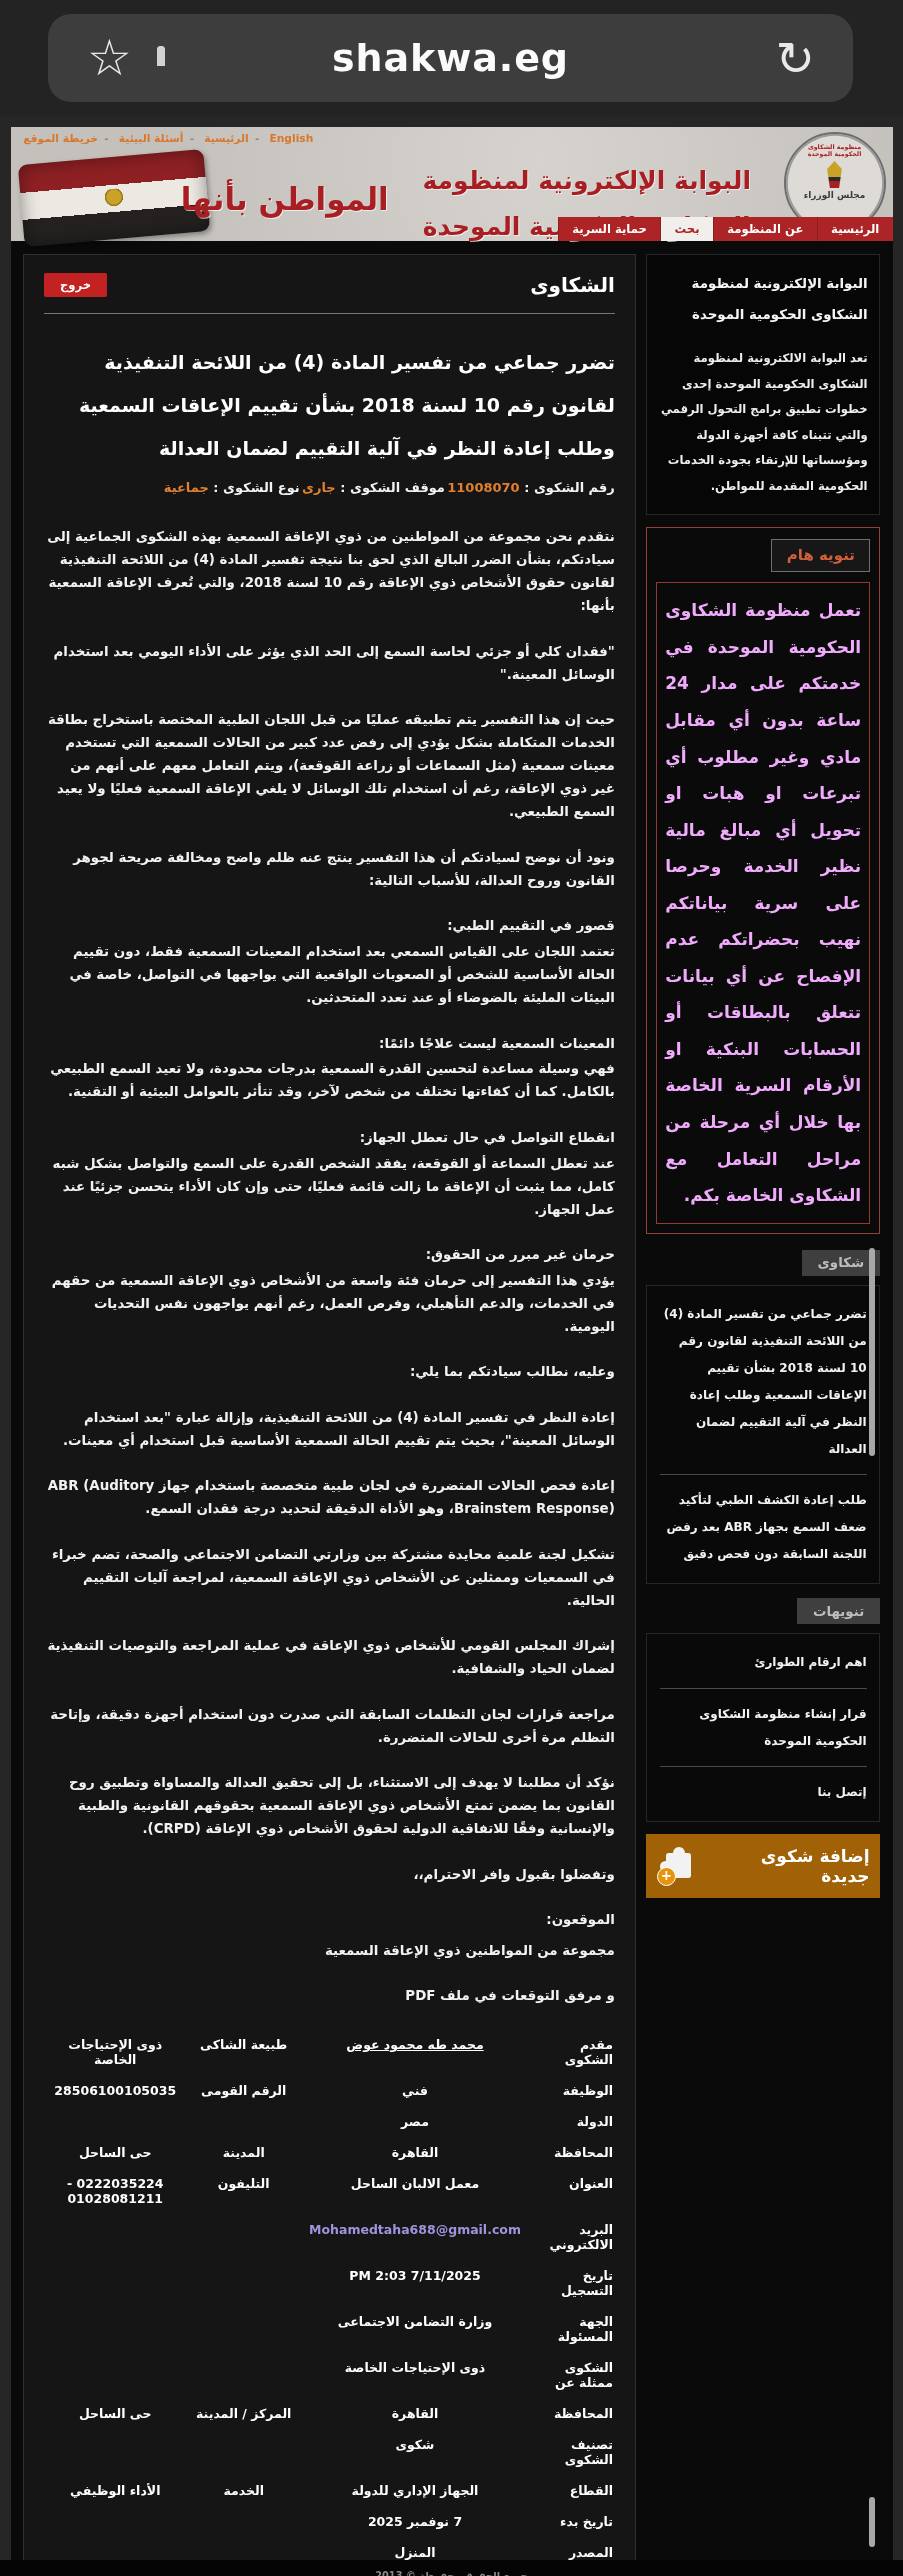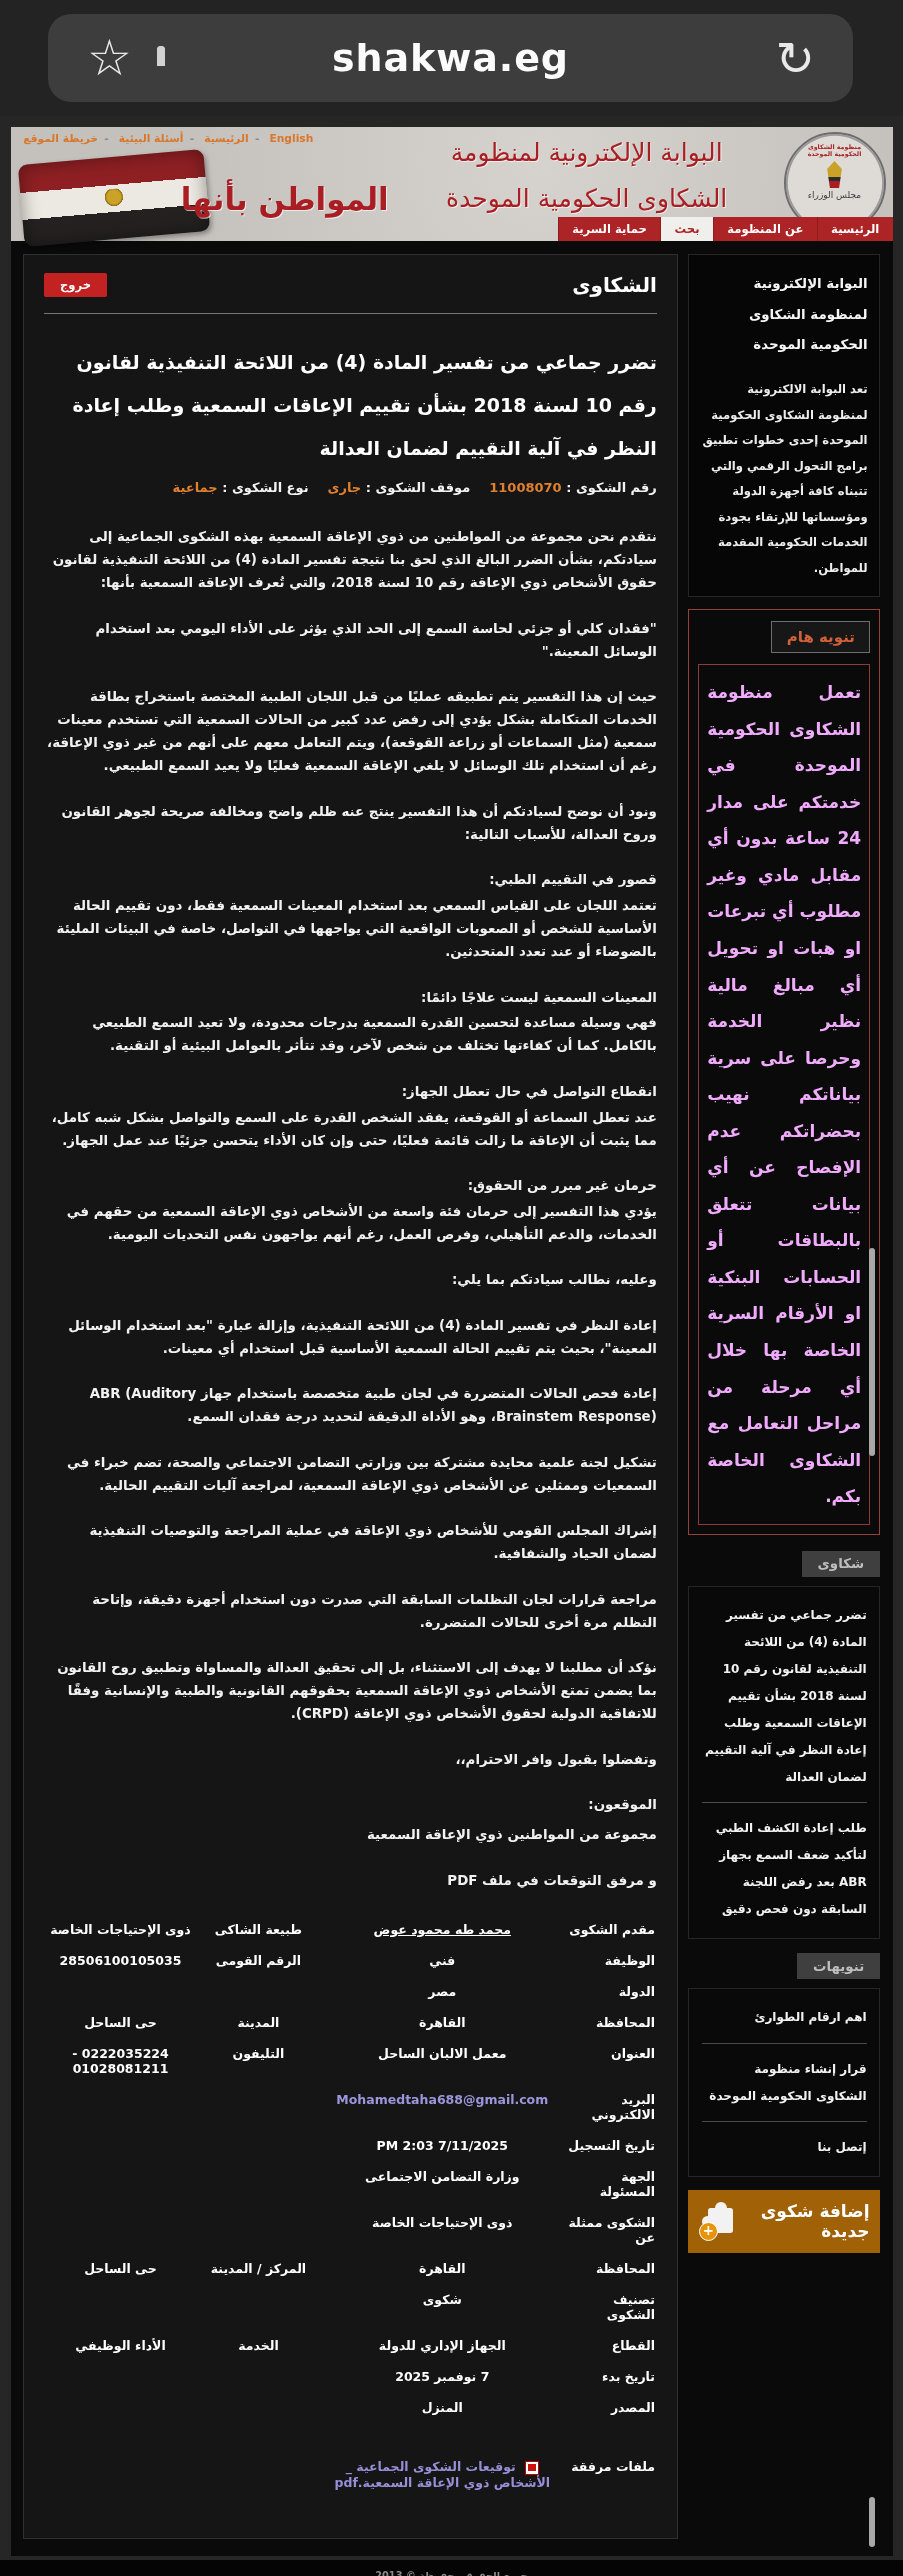--- a/index.html
+++ b/index.html
@@ -19,37 +19,37 @@
   .refresh-glyph { position:absolute; right:38px; top:0; height:88px; display:flex; align-items:center; font-size:47px; color:#e9e9e9; }
 
   
   .viewport { position:absolute; left:10.7px; top:127px; width:882px; background:#0a0a0a; display:flex; flex-direction:column; min-height:2429px; }
 
   
   .site-header { height:114px; background:#c8c4c0; background-image:radial-gradient(circle at 60% 30%, #d6d2ce 0%, #c4c0bc 70%); position:relative; flex:none; }
   .top-links { position:absolute; top:5.4px; left:12.5px; display:flex; direction:ltr; gap:6.3px; font-size:10.7px; font-weight:bold; color:#d9772b; }
   .top-links .tl { color:#d9772b; cursor:pointer; }
   .top-links .tl + .tl::before { content:"- "; color:#8a8a8a; margin-right:6.3px; }
-  .site-title { position:absolute; top:3px; right:127px; width:358px; text-align:center; color:#a91e22; font-size:25px; font-weight:normal; line-height:1.85; text-shadow:0.9px 0.9px 0 #ffffffaa; }
+  .site-title { position:absolute; top:31px; right:127px; width:358px; text-align:center; color:#a91e22; font-size:25px; font-weight:bold; line-height:1.85; text-shadow:0.9px 0.9px 0 #ffffffaa; }
   .motto { position:absolute; top:54px; left:170px; color:#a91e22; font-size:31px; font-weight:bold; text-shadow:0.9px 0.9px 0 #ffffffaa; }
   .logo { position:absolute; right:7.2px; top:5.4px; width:102px; height:102px; border-radius:50%; background:#dedbd7; border:2.7px solid #6d6d6d; box-shadow:inset 0 0 0 1.8px #9a9a9a; text-align:center; overflow:hidden; }
   .logo-ring-text { margin-top:9px; font-size:6.3px; color:#a91e22; font-weight:bold; padding:0 9px; }
   .eagle { width:23px; height:27px; margin:3.6px auto 1.8px; background:linear-gradient(180deg,#c9a227 60%, #2b2b2b 60% 75%, #a91e22 75%); clip-path:polygon(50% 0, 82% 30%, 70% 100%, 30% 100%, 18% 30%); }
-  .logo-org { font-size:9px; color:#3c3c3c; font-weight:normal; }
+  .logo-org { font-size:9px; color:#3c3c3c; font-weight:bold; }
   .flag { position:absolute; left:10.7px; top:30px; width:186px; height:82px; transform:rotate(-5deg); border-radius:9px; background:linear-gradient(180deg,#8e2023 0 34%, #ece8e2 34% 67%, #242120 67%); box-shadow:inset 0 0 18px rgba(0,0,0,.4), 1.8px 2.7px 5.4px rgba(0,0,0,.35); }
   .flag::after { content:""; position:absolute; left:84px; top:32px; width:18px; height:19.7px; background:radial-gradient(circle at 50% 40%, #c9a227 0 45%, #8e6d14 60%, transparent 62%); }
   .main-nav { position:absolute; bottom:0; right:0; display:flex; direction:ltr; }
   .nav-tab { background:#ad2426; color:#fff; font-size:11.6px; font-weight:bold; padding:4.5px 13.4px 5.4px; border-left:0.9px solid #8d1d1f; cursor:pointer; white-space:nowrap; }
   .nav-tab.active { background:#f1efeb; color:#ad2426; }
 
   
   .content { display:flex; gap:10.7px; padding:12.5px; direction:rtl; align-items:flex-start; background:#0a0a0a; flex:1; }
 
   
-  .sidebar { width:192px; flex:none; color:#fff; }
+  .sidebar { width:234px; flex:none; color:#fff; }
   .sb-box { background:#060606; border:0.9px solid #262626; padding:14.3px 11.6px; margin-bottom:12.5px; }
   .sb-about-title { font-size:13.4px; font-weight:bold; line-height:2.3; text-align:right; color:#f5f5f5; margin-bottom:16px; }
   .sb-about-text { font-size:11.6px; font-weight:600; line-height:2.2; text-align:right; color:#ededed; }
   .sb-notice { border:0.9px solid #93403a; background:#0a0a0a; padding:9px; margin-bottom:14.3px; }
   .notice-tab { display:inline-block; border:0.9px solid #6e6e6e; background:#171717; color:#d0603a; font-size:15px; font-weight:bold; padding:6.3px 14.3px; margin:1.8px 0 10.7px; }
   .notice-text { border:0.9px solid #8f3c36; padding:9px 8px; font-size:17px; font-weight:bold; line-height:2.15; text-align:justify; color:#f0abfc; }
   .sb-tab { display:inline-block; background:#3f3f3f; color:#bdbdbd; font-size:13.4px; font-weight:bold; padding:5.4px 16px; margin:1.8px 0 9px; }
   .sb-list { border:0.9px solid #262626; background:#090909; padding:3.6px 12.5px; margin-bottom:12.5px; }
   .sb-item { font-size:12px; font-weight:600; color:#f2f2f2; line-height:2.25; padding:11.6px 0; text-align:right; border-bottom:0.9px solid #4a4a4a; cursor:pointer; }
   .sb-item:last-child { border-bottom:none; }

